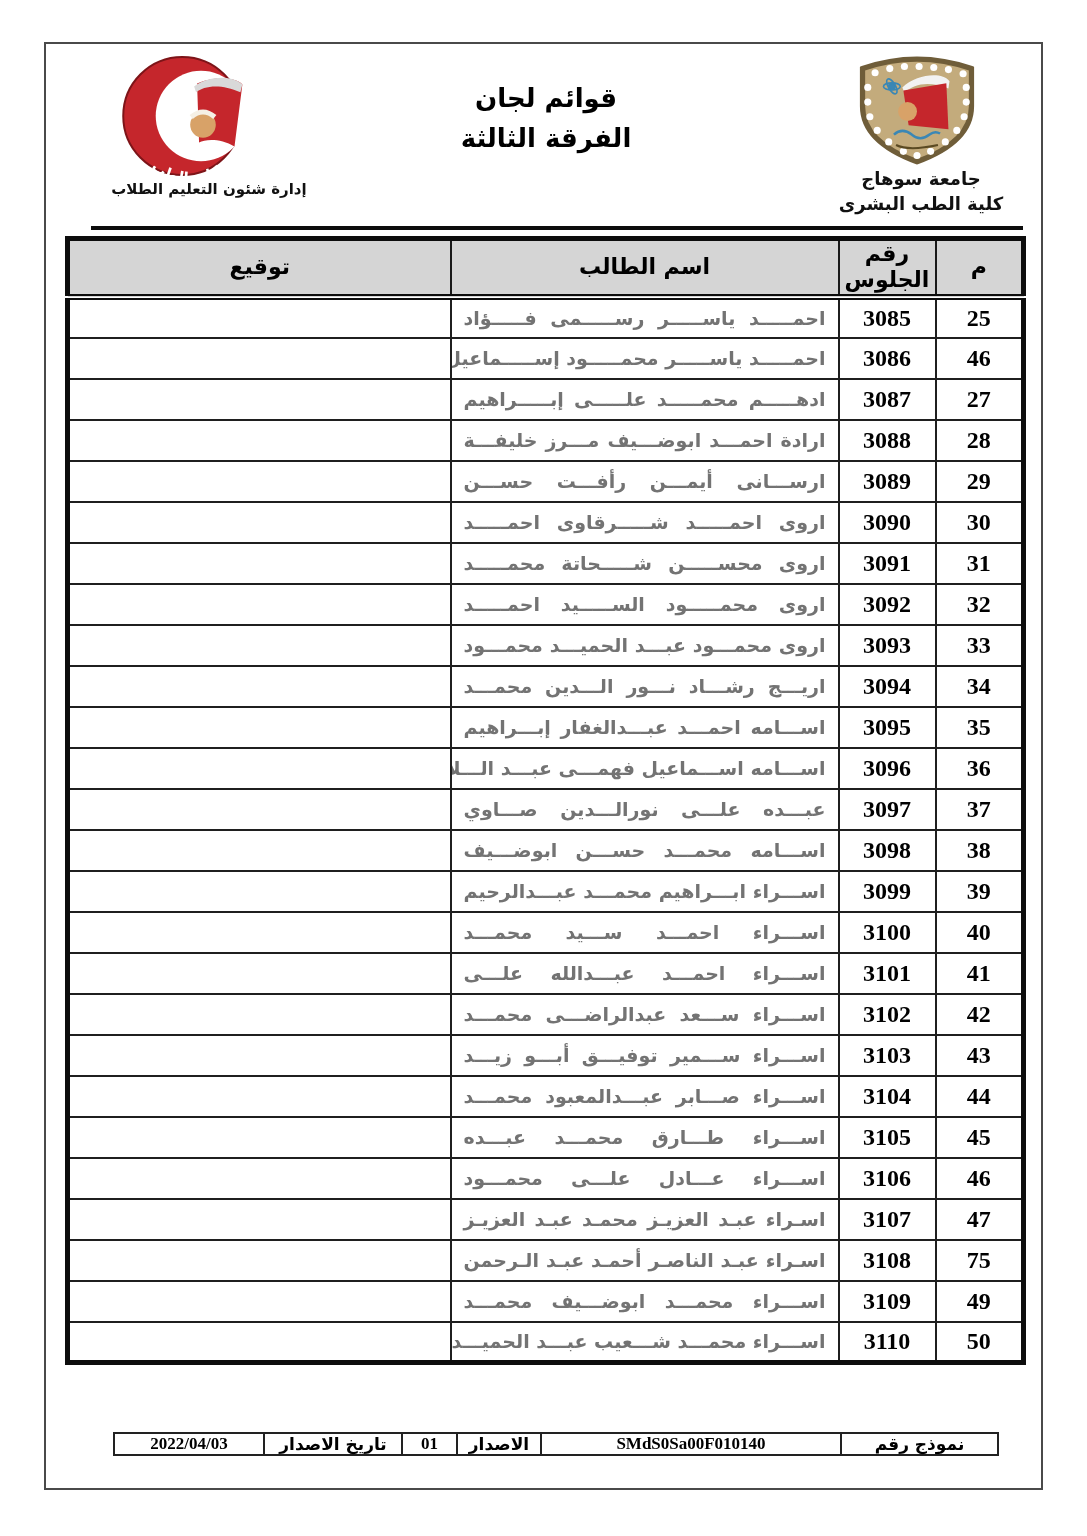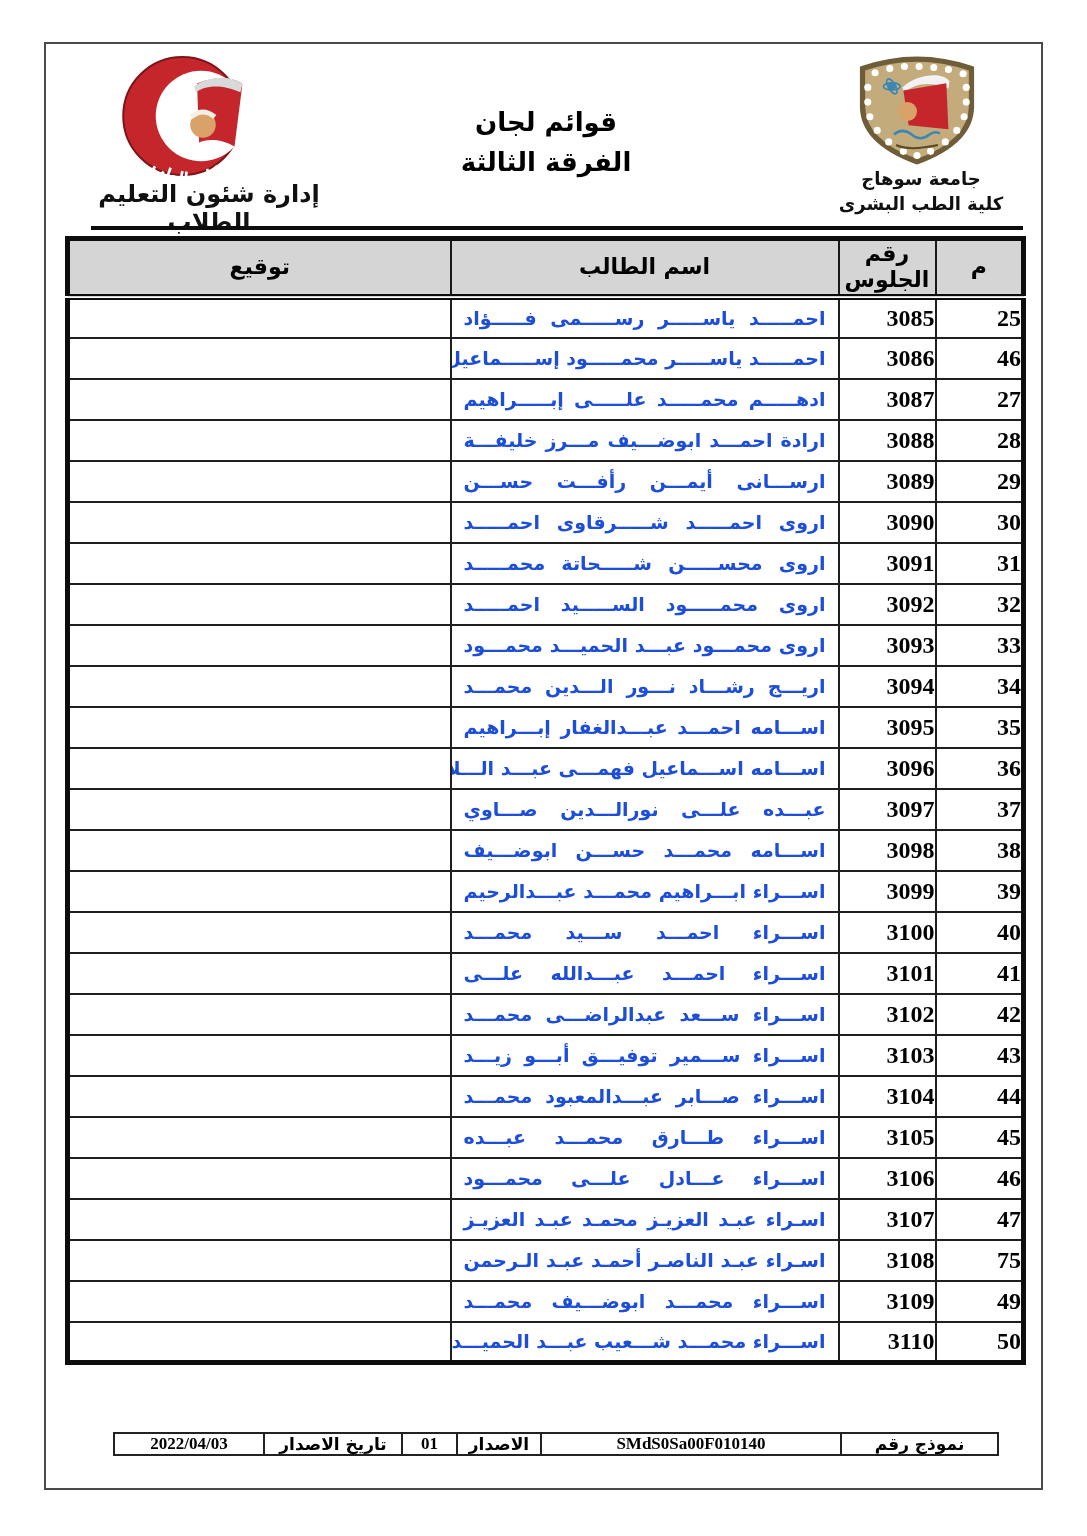--- a/index.html
+++ b/index.html
@@ -5,23 +5,23 @@
   * { box-sizing: border-box; margin: 0; padding: 0; }
   html,body { width:1087px; height:1536px; background:#ffffff;
     font-family:"DejaVu Sans", sans-serif; }
   .page-frame {
     position:absolute; left:44px; top:42px; width:999px; height:1448px;
     border:2px solid #4a4a4a; background:#fff;
   }
   
   .hdr-left-logo { position:absolute; left:56px; top:8px; width:200px; height:128px; }
   .hdr-left-label { position:absolute; left:18px; top:136px; width:290px;
-    text-align:center; font-size:24px; font-weight:bold; color:#111; direction:rtl; }
+    text-align:center; font-size:15px; font-weight:bold; color:#111; direction:rtl; }
   .hdr-titles { position:absolute; left:290px; top:34px; width:420px;
-    text-align:center; direction:rtl; color:#000;margin-top:24px; }
+    text-align:center; direction:rtl; color:#000; }
   .hdr-titles .t { font-size:26px; font-weight:bold; line-height:40px; }
   .hdr-right-logo { position:absolute; left:808px; top:12px; width:126px; height:110px; }
   .hdr-right-text { position:absolute; left:775px; top:122px; width:200px;
     text-align:center; font-size:18px; font-weight:bold; line-height:25px;
     direction:rtl; color:#111; }
   .top-rule { position:absolute; left:45px; top:182px; width:932px; height:4px;
     background:#0d0d0d; }
   
   table.main {
     position:absolute; left:19px; top:192px; width:958px;
@@ -29,26 +29,26 @@
     border:5px solid #0d0d0d;
   }
   table.main th {
     background:#d5d5d5; border:2px solid #1a1a1a; border-bottom:6px double #0d0d0d;
     height:58px; font-size:22px; font-weight:bold; color:#000; line-height:26px;
   }
   table.main td {
     border:2px solid #1f1f1f; height:41px; overflow:hidden; white-space:nowrap;
   }
   td.c-idx, td.c-seat {
-    text-align:right; font-family:"Liberation Serif", serif;
+    text-align:center; font-family:"Liberation Serif", serif;
     font-weight:bold; font-size:24px; color:#000;
   }
   td.c-name {
     direction:rtl; text-align:center; text-align-last:justify;
-    padding:0 12px; font-size:19px; font-weight:bold; color:#1d4ed8;
+    padding:0 12px; font-size:19px; font-weight:bold; color:#737373;
   }
   td.c-sig { background:#fff; }
   
   table.footer {
     position:absolute; left:67px; top:1388px; width:884px;
     border-collapse:collapse; table-layout:fixed; direction:rtl;
     border:2px solid #222;
   }
   table.footer td {
     border:2px solid #222; height:20px; text-align:center;

